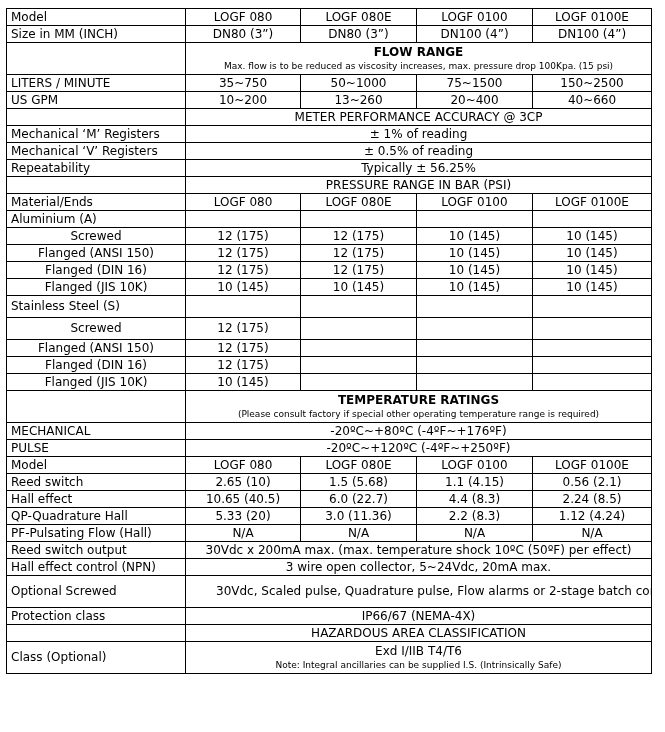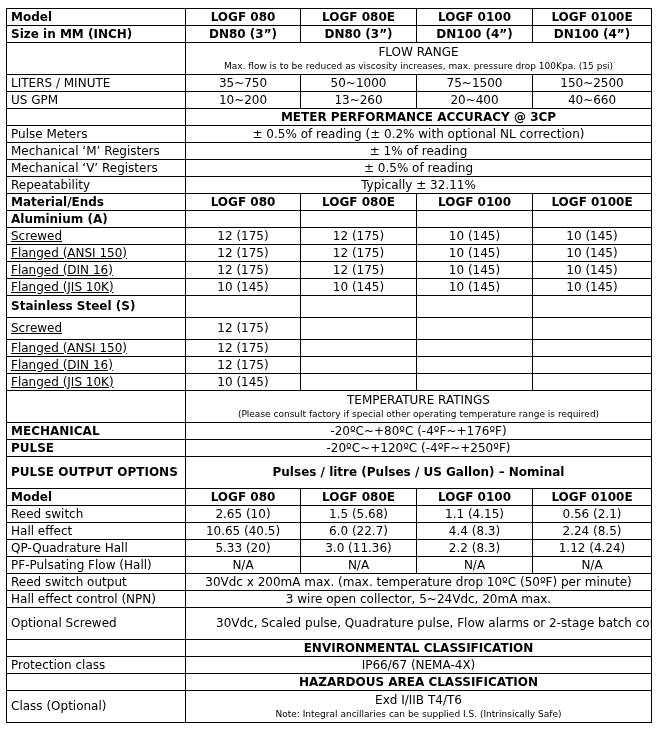--- a/index.html
+++ b/index.html
@@ -4,25 +4,25 @@
 <style>
   html, body { margin: 0; padding: 0; background: #ffffff; }
   body { width: 665px; height: 732px; position: relative; overflow: hidden;
          font-family: "DejaVu Sans", sans-serif; color: #000; }
   table.spec { position: absolute; left: 6px; top: 8px; width: 645px;
                border-collapse: collapse; table-layout: fixed; font-size: 12px; }
   table.spec td { border: 1px solid #000; padding: 0 4px; line-height: 15px;
                   vertical-align: middle; white-space: nowrap; overflow: hidden; }
   col.c0 { width: 179px; } col.c1 { width: 115px; } col.c2 { width: 116px; }
   col.c3 { width: 116px; } col.c4 { width: 119px; }
-  .b { font-weight: bold; }
+  .b { font-weight: normal; }
   .c { text-align: center; }
-  .r { text-align: left; text-decoration: underline; }
+  .r { text-align: center; }
   .note { font-size: 9px; line-height: 12px; display: block; }
-  .sec { font-weight: normal; display: block; }
+  .sec { font-weight: bold; display: block; }
   tr.h16 td { height: 16px; }
   tr.h22 td { height: 21px; }
   tr.h32 td { height: 31px; }
   td.wrap { white-space: normal; }
 </style>
 </head>
 <body>
 
 <table class="spec">
   <colgroup>
@@ -69,36 +69,36 @@
       <td class="c">13~260</td>
       <td class="c">20~400</td>
       <td class="c">40~660</td>
     </tr>
 
     <tr class="h16">
       <td></td>
       <td colspan="4" class="b c">METER PERFORMANCE ACCURACY @ 3CP</td>
     </tr>
     <tr class="h16">
-      <td>Pulse Meters</td>
-      <td colspan="4" class="c">± 0.5% of reading (± 0.2% with optional NL correction)</td>
-    </tr>
-    <tr class="h16">
       <td>Mechanical ‘M’ Registers</td>
       <td colspan="4" class="c">± 1% of reading</td>
     </tr>
     <tr class="h16">
       <td>Mechanical ‘V’ Registers</td>
       <td colspan="4" class="c">± 0.5% of reading</td>
     </tr>
     <tr class="h16">
       <td>Repeatability</td>
-      <td colspan="4" class="c">Typically ± 32.11%</td>
-    </tr>
-
+      <td colspan="4" class="c">Typically ± 56.25%</td>
+    </tr>
+
+    <tr class="h16">
+      <td></td>
+      <td colspan="4" class="b c">PRESSURE RANGE IN BAR (PSI)</td>
+    </tr>
     <tr class="h16">
       <td class="b">Material/Ends</td>
       <td class="b c">LOGF 080</td>
       <td class="b c">LOGF 080E</td>
       <td class="b c">LOGF 0100</td>
       <td class="b c">LOGF 0100E</td>
     </tr>
     <tr class="h16">
       <td class="b">Aluminium (A)</td>
       <td></td>
@@ -179,24 +179,20 @@
     </tr>
     <tr class="h16">
       <td class="b">MECHANICAL</td>
       <td colspan="4" class="c">-20ºC~+80ºC (-4ºF~+176ºF)</td>
     </tr>
     <tr class="h16">
       <td class="b">PULSE</td>
       <td colspan="4" class="c">-20ºC~+120ºC (-4ºF~+250ºF)</td>
     </tr>
 
-    <tr class="h32">
-      <td class="b wrap">PULSE OUTPUT OPTIONS</td>
-      <td colspan="4" class="b c">Pulses / litre (Pulses / US Gallon) – Nominal</td>
-    </tr>
     <tr class="h16">
       <td class="b">Model</td>
       <td class="b c">LOGF 080</td>
       <td class="b c">LOGF 080E</td>
       <td class="b c">LOGF 0100</td>
       <td class="b c">LOGF 0100E</td>
     </tr>
     <tr class="h16">
       <td>Reed switch</td>
       <td class="c">2.65 (10)</td>
@@ -220,35 +216,31 @@
     </tr>
     <tr class="h16">
       <td>PF-Pulsating Flow (Hall)</td>
       <td class="c">N/A</td>
       <td class="c">N/A</td>
       <td class="c">N/A</td>
       <td class="c">N/A</td>
     </tr>
     <tr class="h16">
       <td>Reed switch output</td>
-      <td colspan="4" class="c">30Vdc x 200mA max. (max. temperature drop 10ºC (50ºF) per minute)</td>
+      <td colspan="4" class="c">30Vdc x 200mA max. (max. temperature shock 10ºC (50ºF) per effect)</td>
     </tr>
     <tr class="h16">
       <td>Hall effect control (NPN)</td>
       <td colspan="4" class="c">3 wire open collector, 5~24Vdc, 20mA max.</td>
     </tr>
     <tr class="h32">
       <td>Optional Screwed</td>
       <td colspan="4" class="c wrap" style="padding:0 30px;">30Vdc, Scaled pulse, Quadrature pulse, Flow alarms or 2-stage batch control</td>
     </tr>
 
-    <tr class="h16">
-      <td></td>
-      <td colspan="4" class="b c">ENVIRONMENTAL CLASSIFICATION</td>
-    </tr>
     <tr class="h16">
       <td>Protection class</td>
       <td colspan="4" class="c">IP66/67 (NEMA-4X)</td>
     </tr>
 
     <tr class="h16">
       <td></td>
       <td colspan="4" class="b c">HAZARDOUS AREA CLASSIFICATION</td>
     </tr>
     <tr class="h32">

